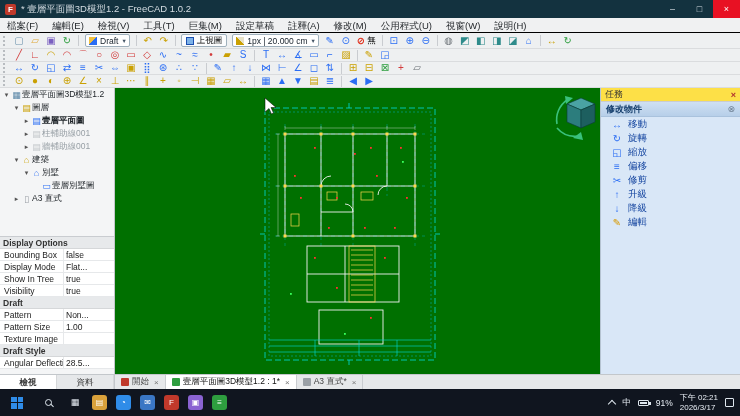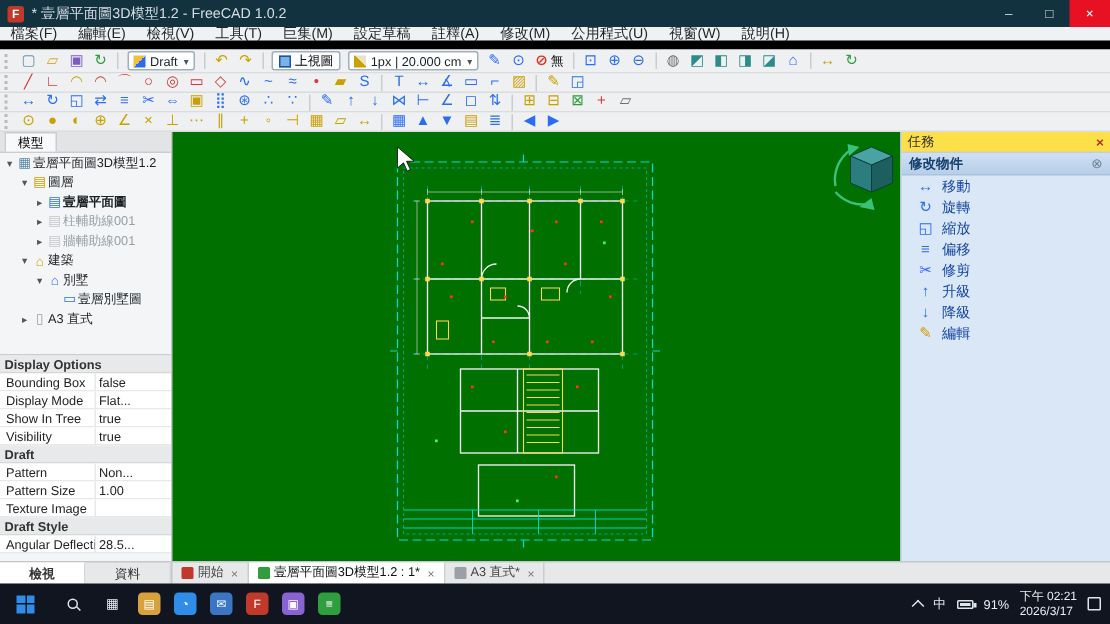--- a/index.html
+++ b/index.html
@@ -11,21 +11,21 @@
     display:flex;align-items:center;color:#d5dde2}
   .app-ico{width:11px;height:11px;margin:0 5px;background:#c0392b;border-radius:2px;color:#fff;
     font-size:8px;font-weight:bold;display:flex;align-items:center;justify-content:center;flex:none}
   #titlebar .title{font-size:9.5px;flex:1;white-space:nowrap;overflow:hidden}
   .wbtn{width:27px;height:18px;display:flex;align-items:center;justify-content:center;font-size:9px;color:#d5dde2;flex:none}
   .wbtn.min::after{content:"–"} .wbtn.max::after{content:"□"}
   .wbtn.close{background:#e81123;color:#fff}.wbtn.close::after{content:"×"}
 
   
   #menubar{position:absolute;left:0;top:18px;width:740px;height:15px;background:#f0f1f2;
-    border-bottom:6px solid #000000;display:flex;align-items:center}
+    border-bottom:1px solid #000000;display:flex;align-items:center}
   .menu-item{padding:0 7px;font-size:9.5px;line-height:15px;color:#1f2327;white-space:nowrap}
 
   
   .tbrow{position:absolute;left:0;width:740px;background:#eef0f1;border-bottom:1px solid #dadcde;
     display:flex;align-items:center;padding-left:2px;overflow:hidden}
   #tb1{top:33px;height:16px} #tb2{top:49px;height:13px}
   #tb3{top:62px;height:13px} #tb4{top:75px;height:13px}
   .grip{width:5px;height:10px;margin:0 3px 0 1px;border-left:2px dotted #b8bcc0;flex:none}
   .icons{display:flex;align-items:center}
   .tbico{min-width:13px;height:12px;display:inline-flex;align-items:center;justify-content:center;
@@ -280,23 +280,20 @@
       <span class="tbico" style="color: rgb(42, 109, 244);">▼</span>
       <span class="tbico" style="color: rgb(202, 160, 2);">▤</span>
       <span class="tbico" style="color: rgb(42, 109, 244);">≣</span>
       <span class="tbsep"></span>
       <span class="tbico" style="color: rgb(42, 109, 244);">◀</span>
       <span class="tbico" style="color: rgb(42, 109, 244);">▶</span>
     </span>
 </div>
 
 <div id="leftpanel">
-  <div id="modeltabbar">
-    <span class="mtab">模型</span>
-  </div>
 
   <div class="tree-row lvl0">
     <span class="texp">▾</span>
     <span class="tico c-slate">▦</span>
     <span class="tlabel">壹層平面圖3D模型1.2</span>
   </div>
   <div class="tree-row lvl1">
     <span class="texp">▾</span>
     <span class="tico c-yellow">▤</span>
     <span class="tlabel">圖層</span>

